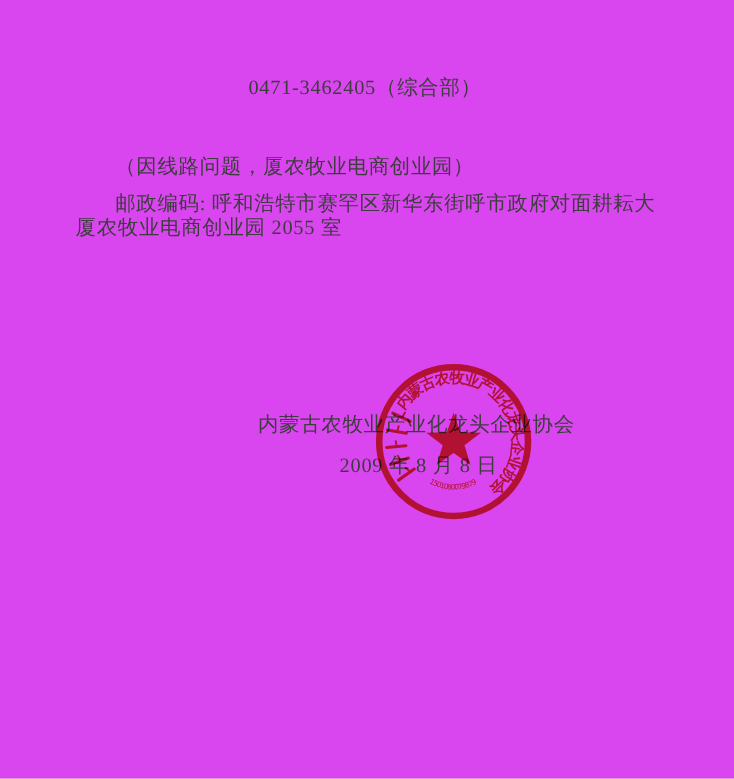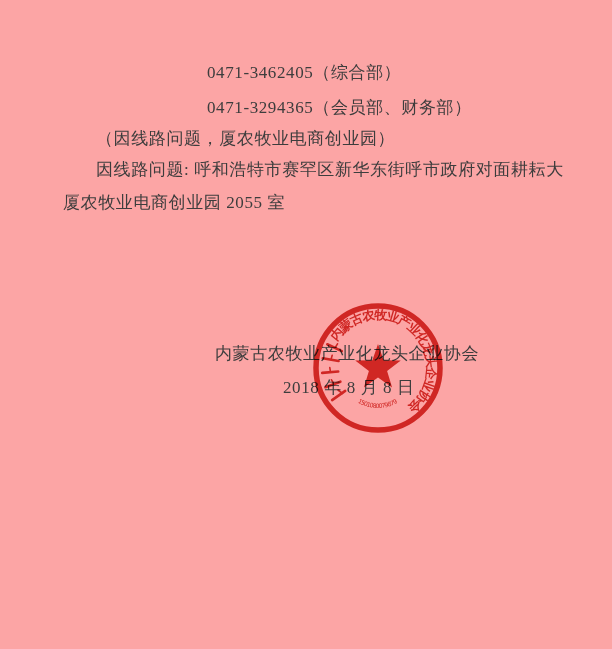--- a/index.html
+++ b/index.html
@@ -18,21 +18,21 @@
     font-size: 17px;
     line-height: 21px;
     letter-spacing: 0.6px;
     white-space: pre;
     color: #3d3d3d;
   }
   .l-phone1   { left: 207px; top: 62px;  }
   .l-phone2   { left: 207px; top: 97px;  }
   .l-note     { left: 96px;  top: 128px; }
   .l-addr1    { left: 96px;  top: 159px; }
-  .l-addr2    { left: 63px;  top: 192px; }
+  .l-addr2    { left: 63px;  top: 179px; }
   .l-postal   { left: 100px; top: 221px; }
   .l-org      { left: 215px; top: 343px; }
   .l-date     { left: 283px; top: 377px; }
   .seal {
     position: absolute;
     left: 293px;
     top: 283px;
     width: 170px;
     height: 170px;
     mix-blend-mode: multiply;
@@ -43,36 +43,35 @@
   .seal .ring-text  { fill: var(--seal-red); font-family: "Liberation Serif", "DejaVu Serif", serif;
                       font-size: 12.5px; font-weight: bold; letter-spacing: 0.4px; }
   .seal .code-text  { fill: var(--seal-red); font-family: "DejaVu Sans", sans-serif;
                       font-size: 6.2px; letter-spacing: 0.3px; }
   .seal .mongol     { stroke: var(--seal-red); stroke-width: 2.6; stroke-linecap: round; }
   .seal .mongol-tick{ stroke: var(--seal-red); stroke-width: 1.6; stroke-linecap: round; }
 </style>
 </head>
 <body>
 
-<div class="page" style="color: rgb(61, 61, 61); background: #fca5a5;">
+<div class="page" style="color: rgb(61, 61, 61); background: #d946ef;">
 
   <div class="line l-phone1">0471-3462405（综合部）</div>
 
-  <div class="line l-phone2">0471-3294365（会员部、财务部）</div>
 
   <div class="line l-note">（因线路问题，厦农牧业电商创业园）</div>
 
-  <div class="line l-addr1">因线路问题: 呼和浩特市赛罕区新华东街呼市政府对面耕耘大</div>
+  <div class="line l-addr1">邮政编码: 呼和浩特市赛罕区新华东街呼市政府对面耕耘大</div>
 
   <div class="line l-addr2">厦农牧业电商创业园 2055 室</div>
 
 
   <div class="line l-org">内蒙古农牧业产业化龙头企业协会</div>
 
-  <div class="line l-date">2018 年 8 月 8 日</div>
+  <div class="line l-date">2009 年 8 月 8 日</div>
 
   <svg class="seal" viewBox="0 0 170 170" xmlns="http://www.w3.org/2000/svg">
     <defs>
       <path id="ringTextPath" d="M 42.6 60.5 A 49 49 0 1 1 109.5 127.4" fill="none"></path>
       <path id="codeTextPath" d="M 63.8 118.9 A 40 40 0 0 0 106.2 118.9" fill="none"></path>
     </defs>
 
     <circle class="ring" cx="85" cy="85" r="62"></circle>
 
     <polygon class="star" points="85,61 90.6,77.2 107.8,77.6 94.1,88.0 99.1,104.4 85,94.6 70.9,104.4 75.9,88.0 62.2,77.6 79.4,77.2"></polygon>

